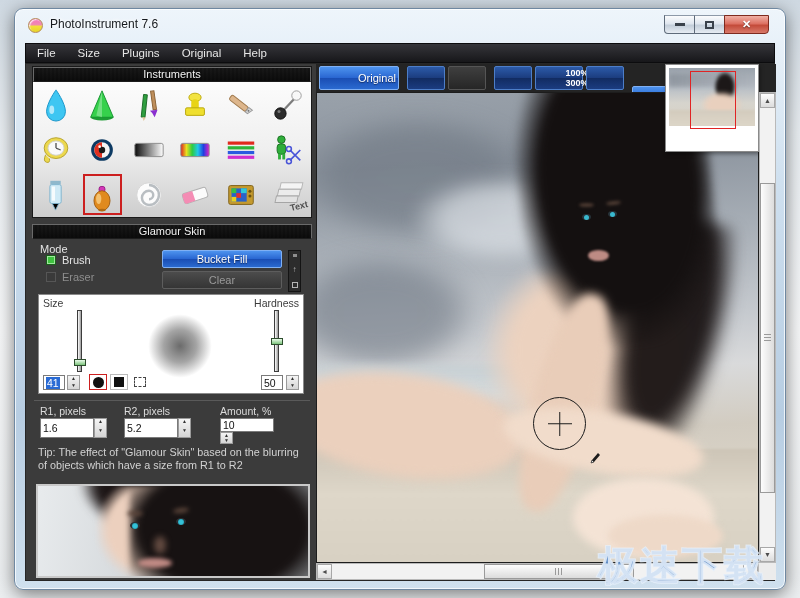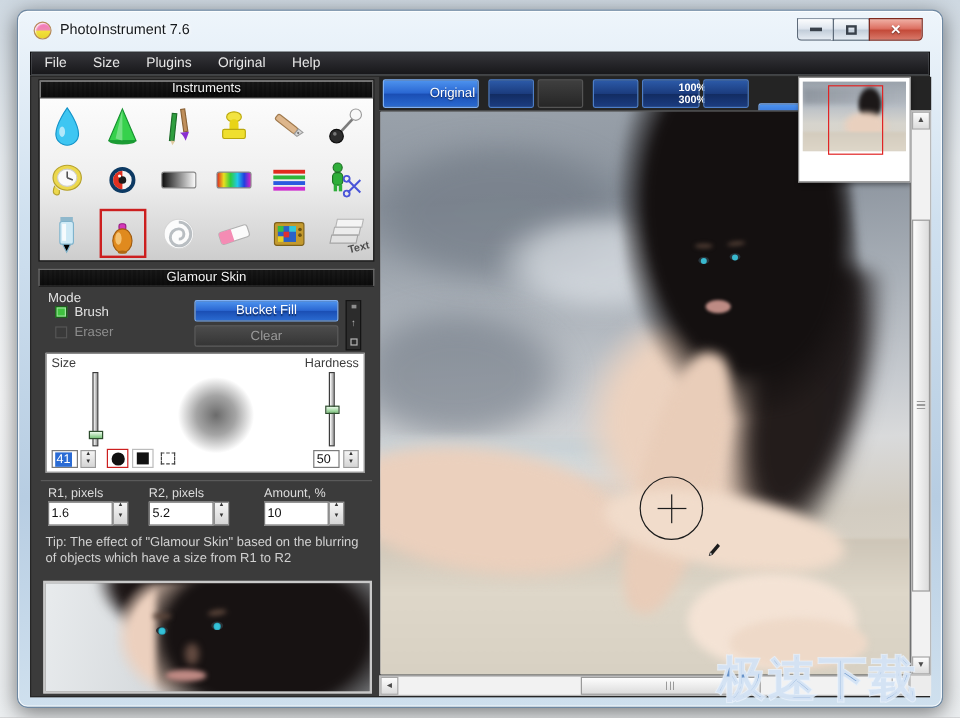--- a/index.html
+++ b/index.html
@@ -517,21 +517,21 @@
     </div>
     <div class="param-row" style="left:98px;top:354px;">
       <div class="numbox param-in">
           <span>5.2</span>
         </div>
       <div class="spin">
           <div>▲</div>
           <div>▼</div>
         </div>
     </div>
-    <div class="param-row" style="left:194px;top:354px;">
+    <div class="param-row" style="left:194px;top:354px;flex-direction:column;">
       <div class="numbox param-in">
           <span>10</span>
         </div>
       <div class="spin">
           <div>▲</div>
           <div>▼</div>
         </div>
     </div>
 
     <div class="tip">Tip: The effect of "Glamour Skin" based on the blurring of objects which have a size from R1 to R2</div>

